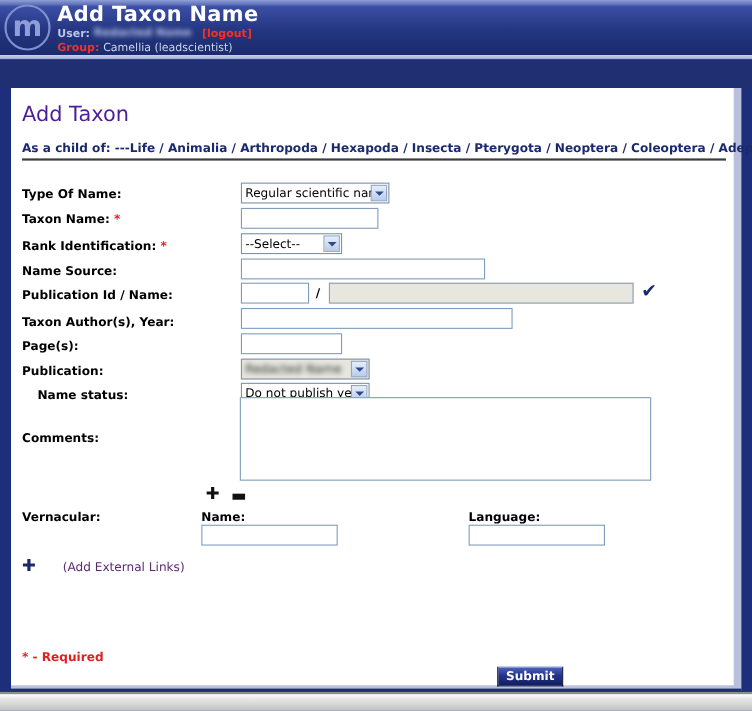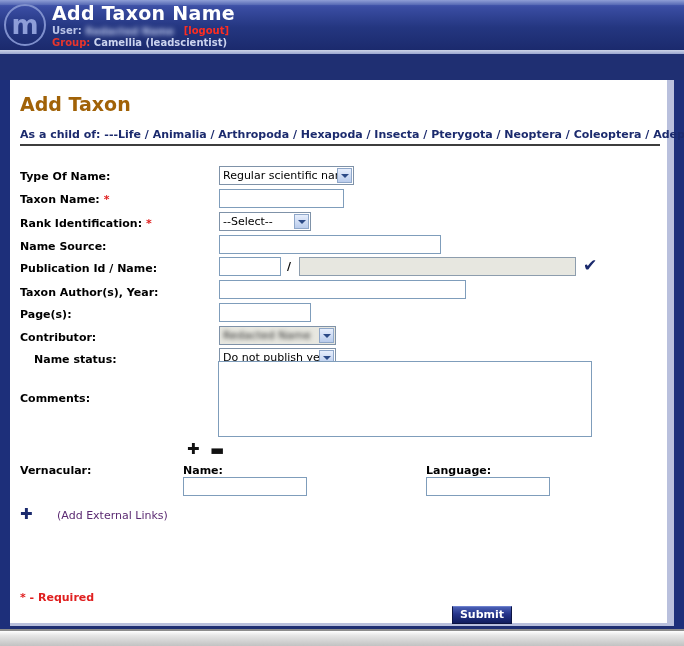--- a/index.html
+++ b/index.html
@@ -37,21 +37,21 @@
     color:#ffffff;font-size:19px;font-weight:bold;letter-spacing:.3px;
   }
   .user-line{position:absolute;left:52px;top:24px;white-space:nowrap;}
   .group-line{position:absolute;left:52px;top:36px;white-space:nowrap;}
   .lbl-user{color:#b9c4e8;font-size:10px;font-weight:bold;}
   .lbl-group{color:#e8352c;font-size:10px;font-weight:bold;}
   .val-user{
     display:inline-block;color:#b9c4e8;font-size:10px;font-weight:bold;
     filter:blur(2.6px);vertical-align:middle;
   }
-  .val-group{color:#ccd4ef;font-size:10px;font-weight:bold;}
+  .val-group{color:#ccd4ef;font-size:10px;font-weight:normal;}
   .logout{color:#ff2d20;font-size:10px;font-weight:bold;margin-left:6px;}
 
   
   .nav{position:absolute;left:336px;top:2px;width:348px;height:46px;}
   .nav .circ{
     position:absolute;top:4px;width:60px;height:38px;border-radius:50%;
     border:1px solid #7b8ccb;box-sizing:border-box;
   }
   .nav-items{position:absolute;left:0;top:0;width:348px;height:46px;}
   .nav-item{
@@ -79,21 +79,21 @@
     position:absolute;left:10px;top:626px;width:664px;height:3px;background:#1f2f72;
   }
   .foot{
     position:absolute;left:0;top:631px;width:684px;height:15px;
     background:linear-gradient(180deg,#ffffff 0%,#e6e6e6 30%,#c2c2c2 100%);
   }
   .foot-top{position:absolute;left:0;top:629px;width:684px;height:2px;background:#8d8d8d;}
 
   .page-title{
     position:absolute;left:10px;top:13px;
-    color:#a16207;font-size:19px;font-weight:bold;
+    color:#4c1d95;font-size:19px;font-weight:normal;
   }
   .crumb{
     position:absolute;left:10px;top:48px;width:640px;
     color:#1b2a6d;font-size:11px;font-weight:bold;white-space:nowrap;
   }
   .crumb-rule{position:absolute;left:10px;top:64px;width:640px;height:2px;background:#3d3d3d;}
 
   
   .form{position:absolute;left:0;top:0;width:657px;height:543px;}
   .flabel{
@@ -224,21 +224,21 @@
       <span class="slash" style="left:277px;top:180px">/</span>
       <input class="txt ro" style="left: 289px; top: 177px; width: 277px;" readonly="" value="">
       <span class="check" style="left:573px;top:178px">✔</span>
 
       <div class="flabel" style="left:10px;top:206px">Taxon Author(s), Year:</div>
       <input class="txt" style="left: 209px; top: 200px; width: 247px;" value="">
 
       <div class="flabel" style="left:10px;top:228px">Page(s):</div>
       <input class="txt" style="left: 209px; top: 223px; width: 92px;" value="">
 
-      <div class="flabel" style="left:10px;top:251px">Contributor:</div>
+      <div class="flabel" style="left:10px;top:251px">Publication:</div>
       <div class="sel grey" style="left:209px;top:246px;width:117px">
         <span class="seltext blurred">Redacted Name</span>
         <span class="arrow"></span>
       </div>
 
       <div class="flabel" style="left:24px;top:273px">Name status:</div>
       <div class="sel" style="left:209px;top:268px;width:117px">
         <span class="seltext">Do not publish yet</span>
         <span class="arrow"></span>
       </div>

